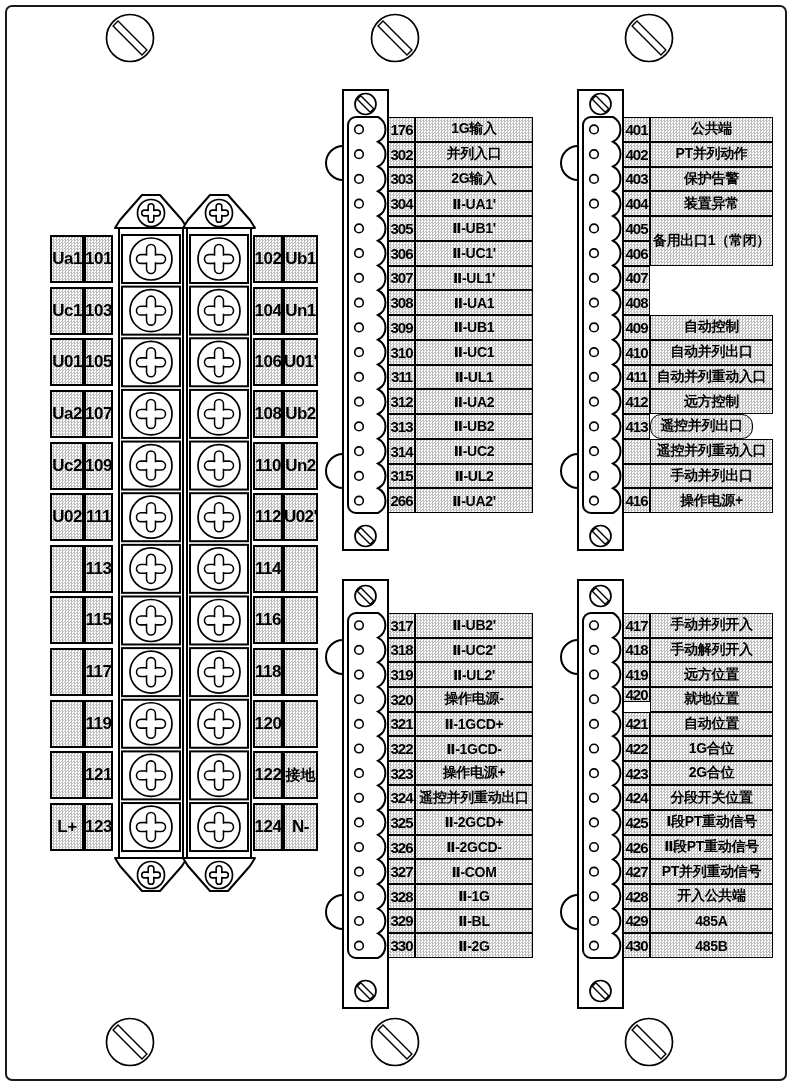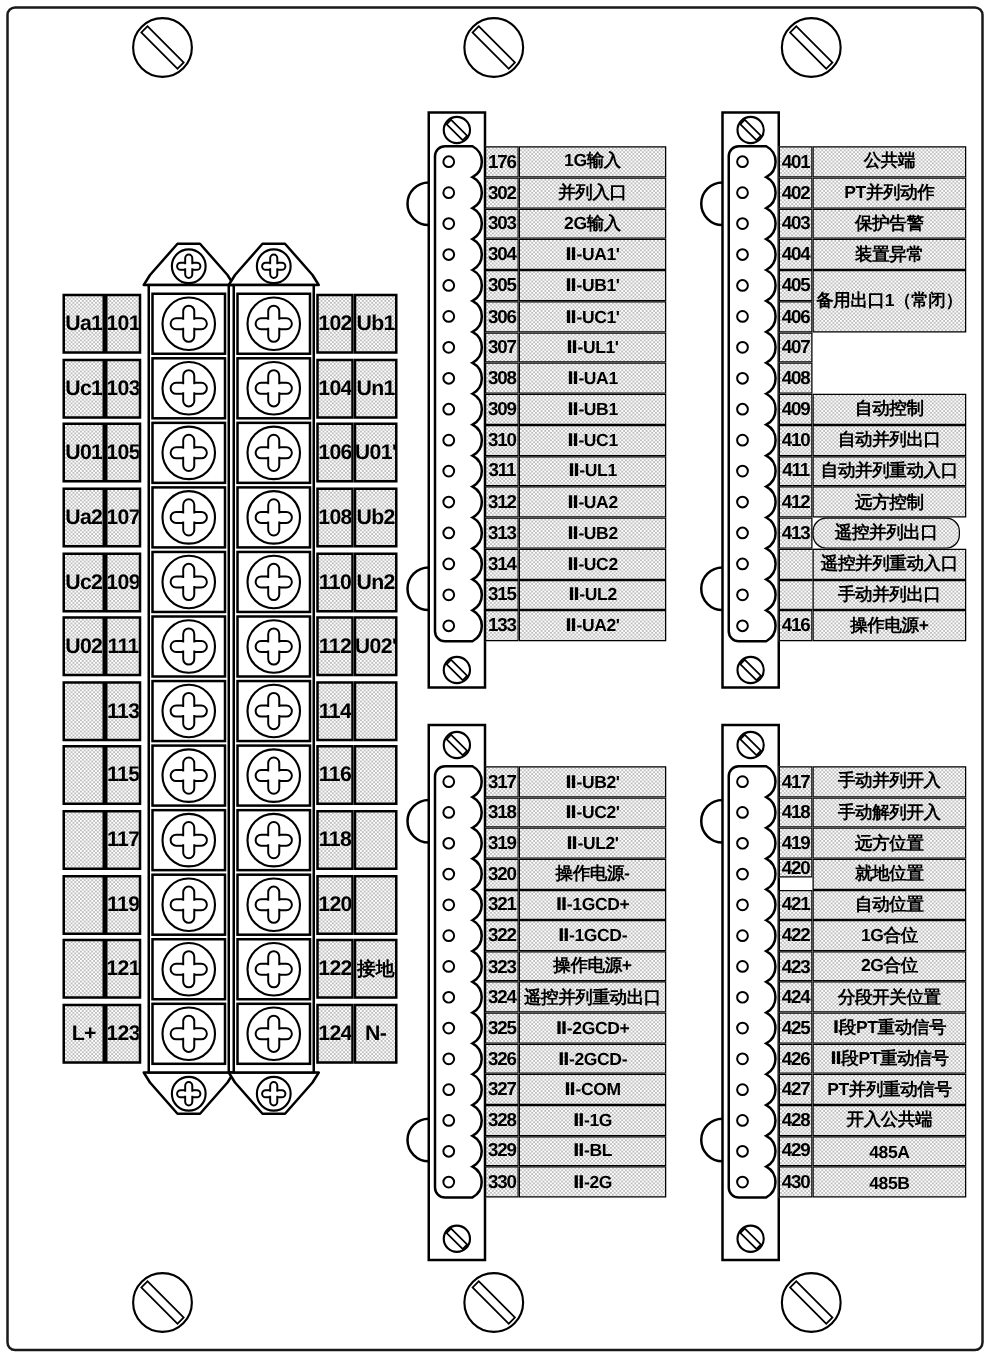--- a/index.html
+++ b/index.html
@@ -442,21 +442,21 @@
       <div class="cell conn-cell conn-num" style="left: 388px; top: 240.75px; width: 27px; height: 24.75px;">306</div>
       <div class="cell conn-cell conn-num" style="left: 388px; top: 265.5px; width: 27px; height: 24.75px;">307</div>
       <div class="cell conn-cell conn-num" style="left: 388px; top: 290.25px; width: 27px; height: 24.75px;">308</div>
       <div class="cell conn-cell conn-num" style="left: 388px; top: 315px; width: 27px; height: 24.75px;">309</div>
       <div class="cell conn-cell conn-num" style="left: 388px; top: 339.75px; width: 27px; height: 24.75px;">310</div>
       <div class="cell conn-cell conn-num" style="left: 388px; top: 364.5px; width: 27px; height: 24.75px;">311</div>
       <div class="cell conn-cell conn-num" style="left: 388px; top: 389.25px; width: 27px; height: 24.75px;">312</div>
       <div class="cell conn-cell conn-num" style="left: 388px; top: 414px; width: 27px; height: 24.75px;">313</div>
       <div class="cell conn-cell conn-num" style="left: 388px; top: 438.75px; width: 27px; height: 24.75px;">314</div>
       <div class="cell conn-cell conn-num" style="left: 388px; top: 463.5px; width: 27px; height: 24.75px;">315</div>
-      <div class="cell conn-cell conn-num" style="left: 388px; top: 488.25px; width: 27px; height: 24.75px;">133</div>
+      <div class="cell conn-cell conn-num" style="left: 388px; top: 488.25px; width: 27px; height: 24.75px;">266</div>
       <div class="cell conn-cell conn-lbl" style="left: 415px; top: 117px; width: 118px; height: 24.75px;">1G输入</div>
       <div class="cell conn-cell conn-lbl" style="left: 415px; top: 141.75px; width: 118px; height: 24.75px;">并列入口</div>
       <div class="cell conn-cell conn-lbl" style="left: 415px; top: 166.5px; width: 118px; height: 24.75px;">2G输入</div>
       <div class="cell conn-cell conn-lbl" style="left: 415px; top: 191.25px; width: 118px; height: 24.75px;">Ⅱ-UA1'</div>
       <div class="cell conn-cell conn-lbl" style="left: 415px; top: 216px; width: 118px; height: 24.75px;">Ⅱ-UB1'</div>
       <div class="cell conn-cell conn-lbl" style="left: 415px; top: 240.75px; width: 118px; height: 24.75px;">Ⅱ-UC1'</div>
       <div class="cell conn-cell conn-lbl" style="left: 415px; top: 265.5px; width: 118px; height: 24.75px;">Ⅱ-UL1'</div>
       <div class="cell conn-cell conn-lbl" style="left: 415px; top: 290.25px; width: 118px; height: 24.75px;">Ⅱ-UA1</div>
       <div class="cell conn-cell conn-lbl" style="left: 415px; top: 315px; width: 118px; height: 24.75px;">Ⅱ-UB1</div>
       <div class="cell conn-cell conn-lbl" style="left: 415px; top: 339.75px; width: 118px; height: 24.75px;">Ⅱ-UC1</div>
@@ -484,21 +484,21 @@
       <div class="cell conn-cell conn-num" style="left: 623px; top: 488.25px; width: 27px; height: 24.75px;">416</div>
       <div class="cell conn-cell conn-lbl" style="left: 650px; top: 117px; width: 123px; height: 24.75px;">公共端</div>
       <div class="cell conn-cell conn-lbl" style="left: 650px; top: 141.75px; width: 123px; height: 24.75px;">PT并列动作</div>
       <div class="cell conn-cell conn-lbl" style="left: 650px; top: 166.5px; width: 123px; height: 24.75px;">保护告警</div>
       <div class="cell conn-cell conn-lbl" style="left: 650px; top: 191.25px; width: 123px; height: 24.75px;">装置异常</div>
       <div class="cell conn-cell conn-lbl" style="left: 650px; top: 216px; width: 123px; height: 49.5px;">备用出口1（常闭）</div>
       <div class="cell conn-cell conn-lbl" style="left: 650px; top: 315px; width: 123px; height: 24.75px;">自动控制</div>
       <div class="cell conn-cell conn-lbl" style="left: 650px; top: 339.75px; width: 123px; height: 24.75px;">自动并列出口</div>
       <div class="cell conn-cell conn-lbl" style="left: 650px; top: 364.5px; width: 123px; height: 24.75px;">自动并列重动入口</div>
       <div class="cell conn-cell conn-lbl" style="left: 650px; top: 389.25px; width: 123px; height: 24.75px;">远方控制</div>
-      <div class="cell conn-cell conn-lbl" style="left: 650px; top: 414px; width: 118px; height: 24.75px; border-radius: 11px;">遥控并列出口</div>
+      <div class="cell conn-cell conn-lbl" style="left: 650px; top: 414px; width: 103px; height: 24.75px; border-radius: 11px;">遥控并列出口</div>
       <div class="cell conn-cell conn-lbl" style="left: 650px; top: 438.75px; width: 123px; height: 24.75px;">遥控并列重动入口</div>
       <div class="cell conn-cell conn-lbl" style="left: 650px; top: 463.5px; width: 123px; height: 24.75px;">手动并列出口</div>
       <div class="cell conn-cell conn-lbl" style="left: 650px; top: 488.25px; width: 123px; height: 24.75px;">操作电源+</div>
       <div class="cell conn-cell conn-num" style="left: 388px; top: 613px; width: 27px; height: 24.64px;">317</div>
       <div class="cell conn-cell conn-num" style="left: 388px; top: 637.64px; width: 27px; height: 24.64px;">318</div>
       <div class="cell conn-cell conn-num" style="left: 388px; top: 662.28px; width: 27px; height: 24.64px;">319</div>
       <div class="cell conn-cell conn-num" style="left: 388px; top: 686.92px; width: 27px; height: 24.64px;">320</div>
       <div class="cell conn-cell conn-num" style="left: 388px; top: 711.56px; width: 27px; height: 24.64px;">321</div>
       <div class="cell conn-cell conn-num" style="left: 388px; top: 736.2px; width: 27px; height: 24.64px;">322</div>
       <div class="cell conn-cell conn-num" style="left: 388px; top: 760.84px; width: 27px; height: 24.64px;">323</div>

